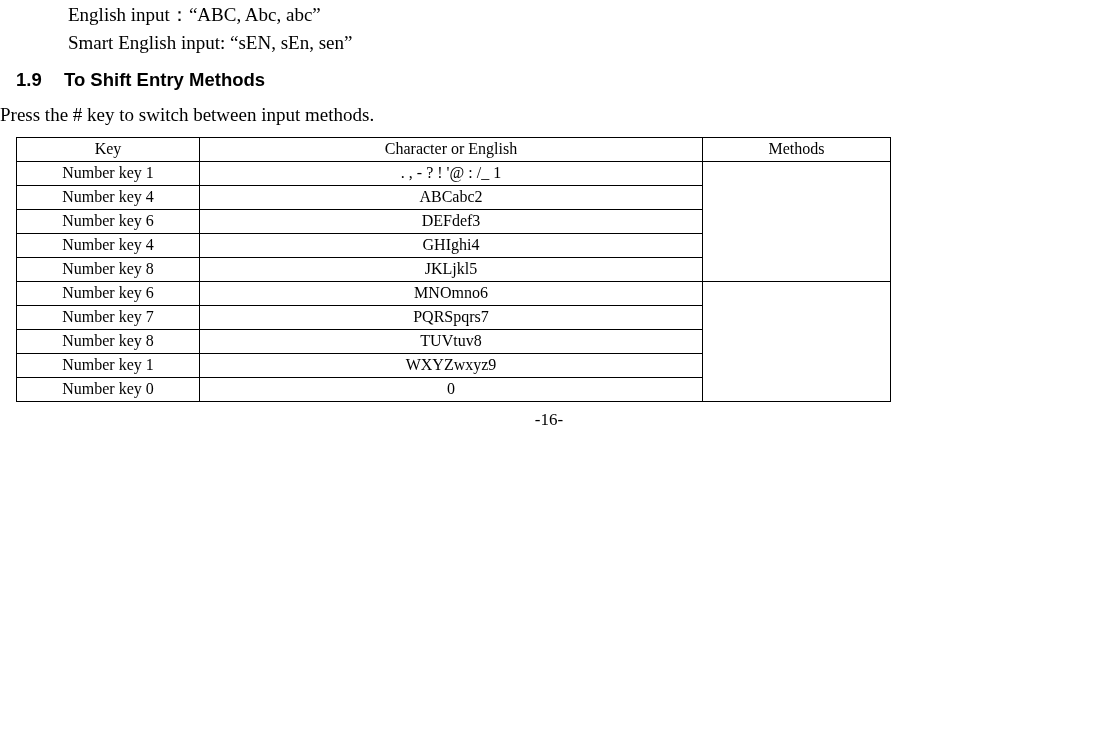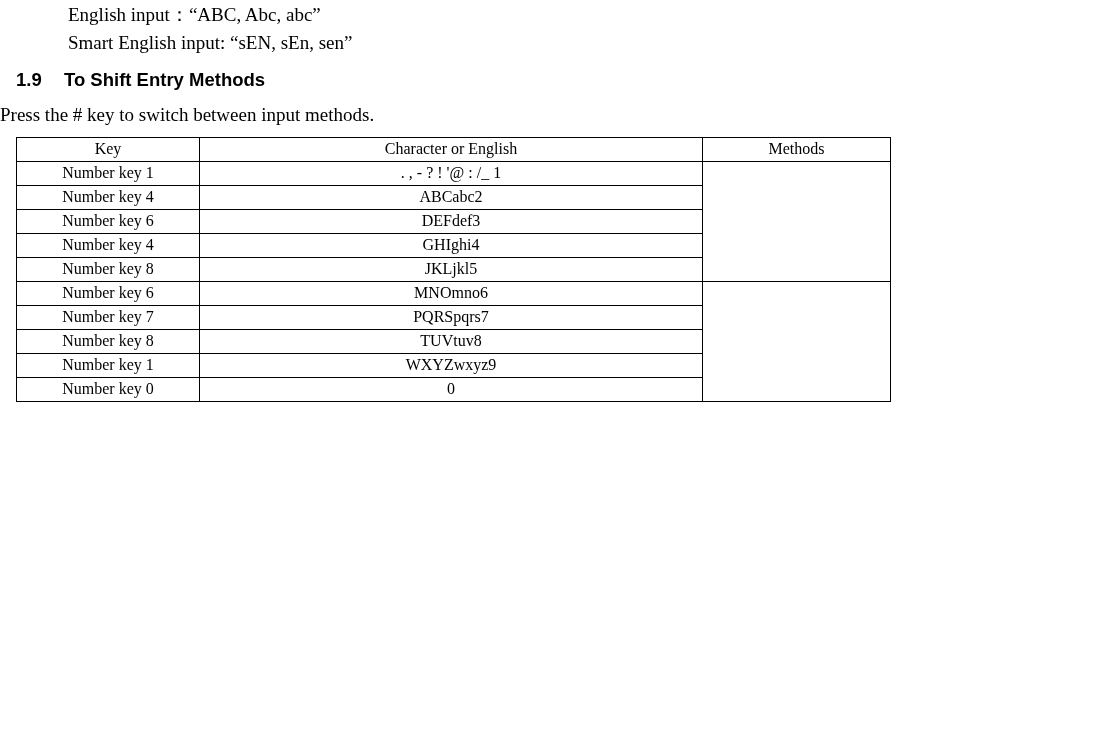--- a/index.html
+++ b/index.html
@@ -136,14 +136,17 @@
       <td>Number key 1</td>
       <td>WXYZwxyz9</td>
     </tr>
     <tr>
       <td>Number key 0</td>
       <td>0</td>
     </tr>
   </tbody>
     </table>
 
+  <div class="footer">
+    <span>-16-</span>
+  </div>
 
 </div>
 
 </body></html>

